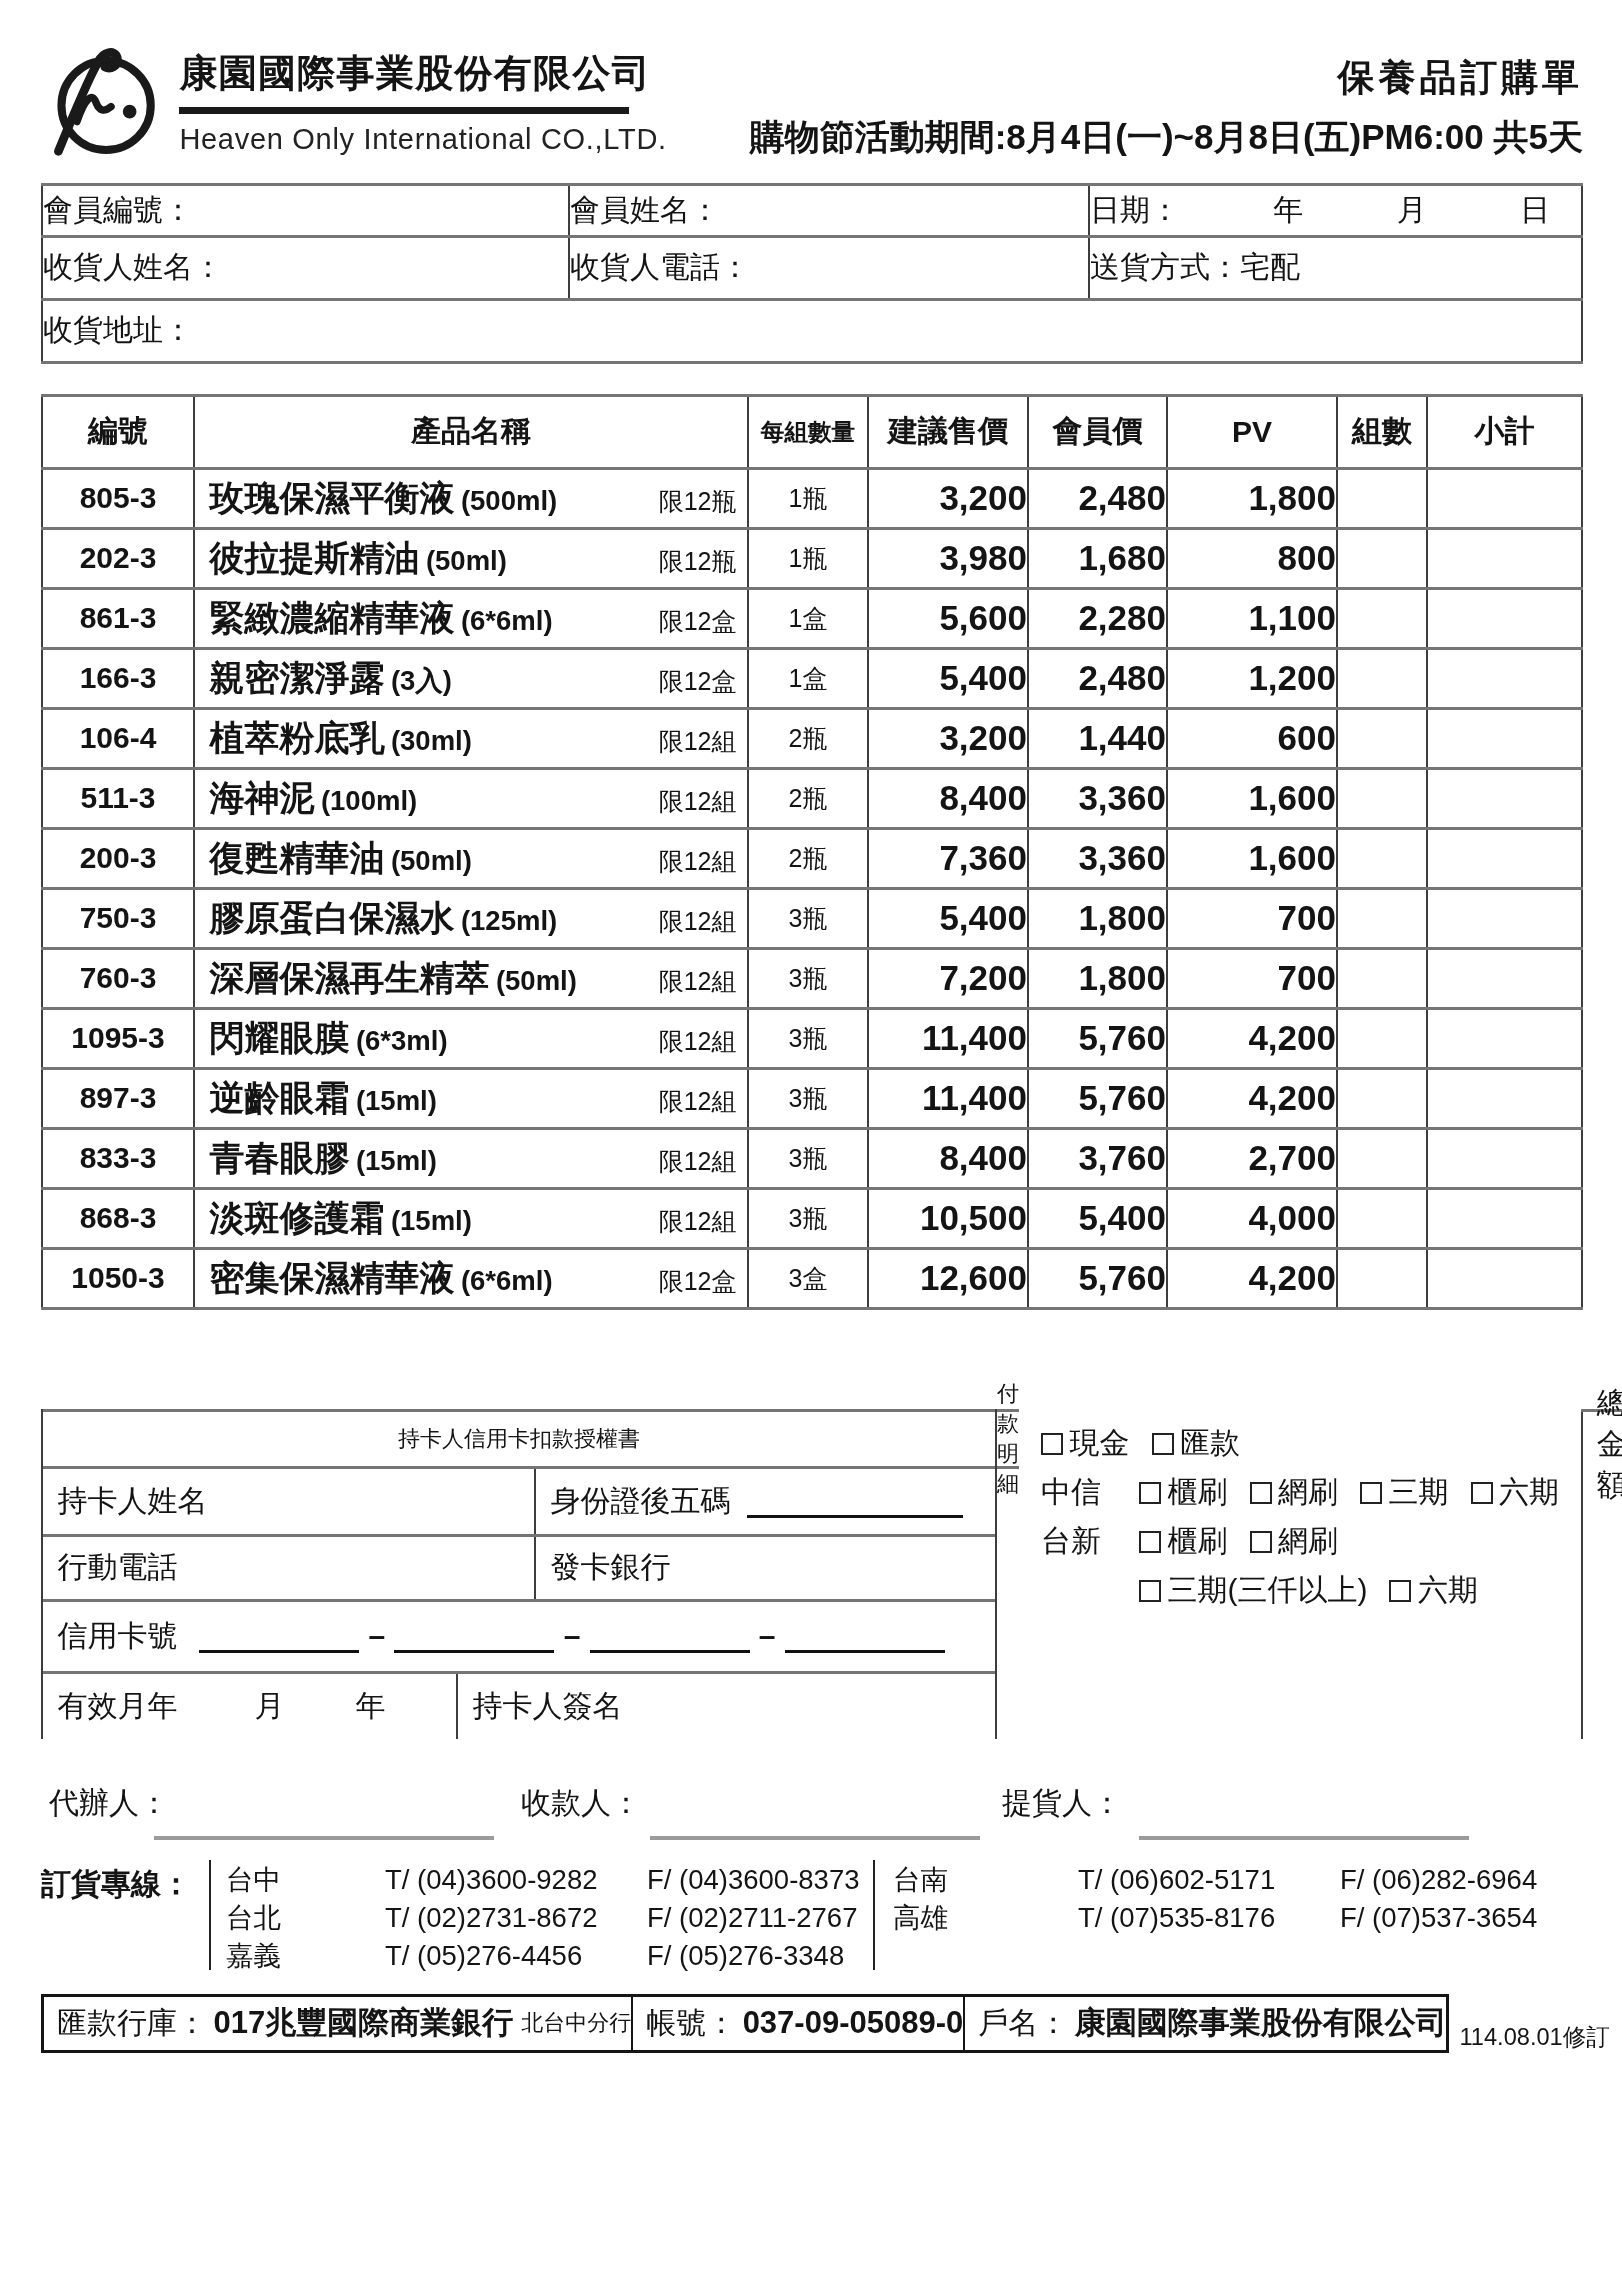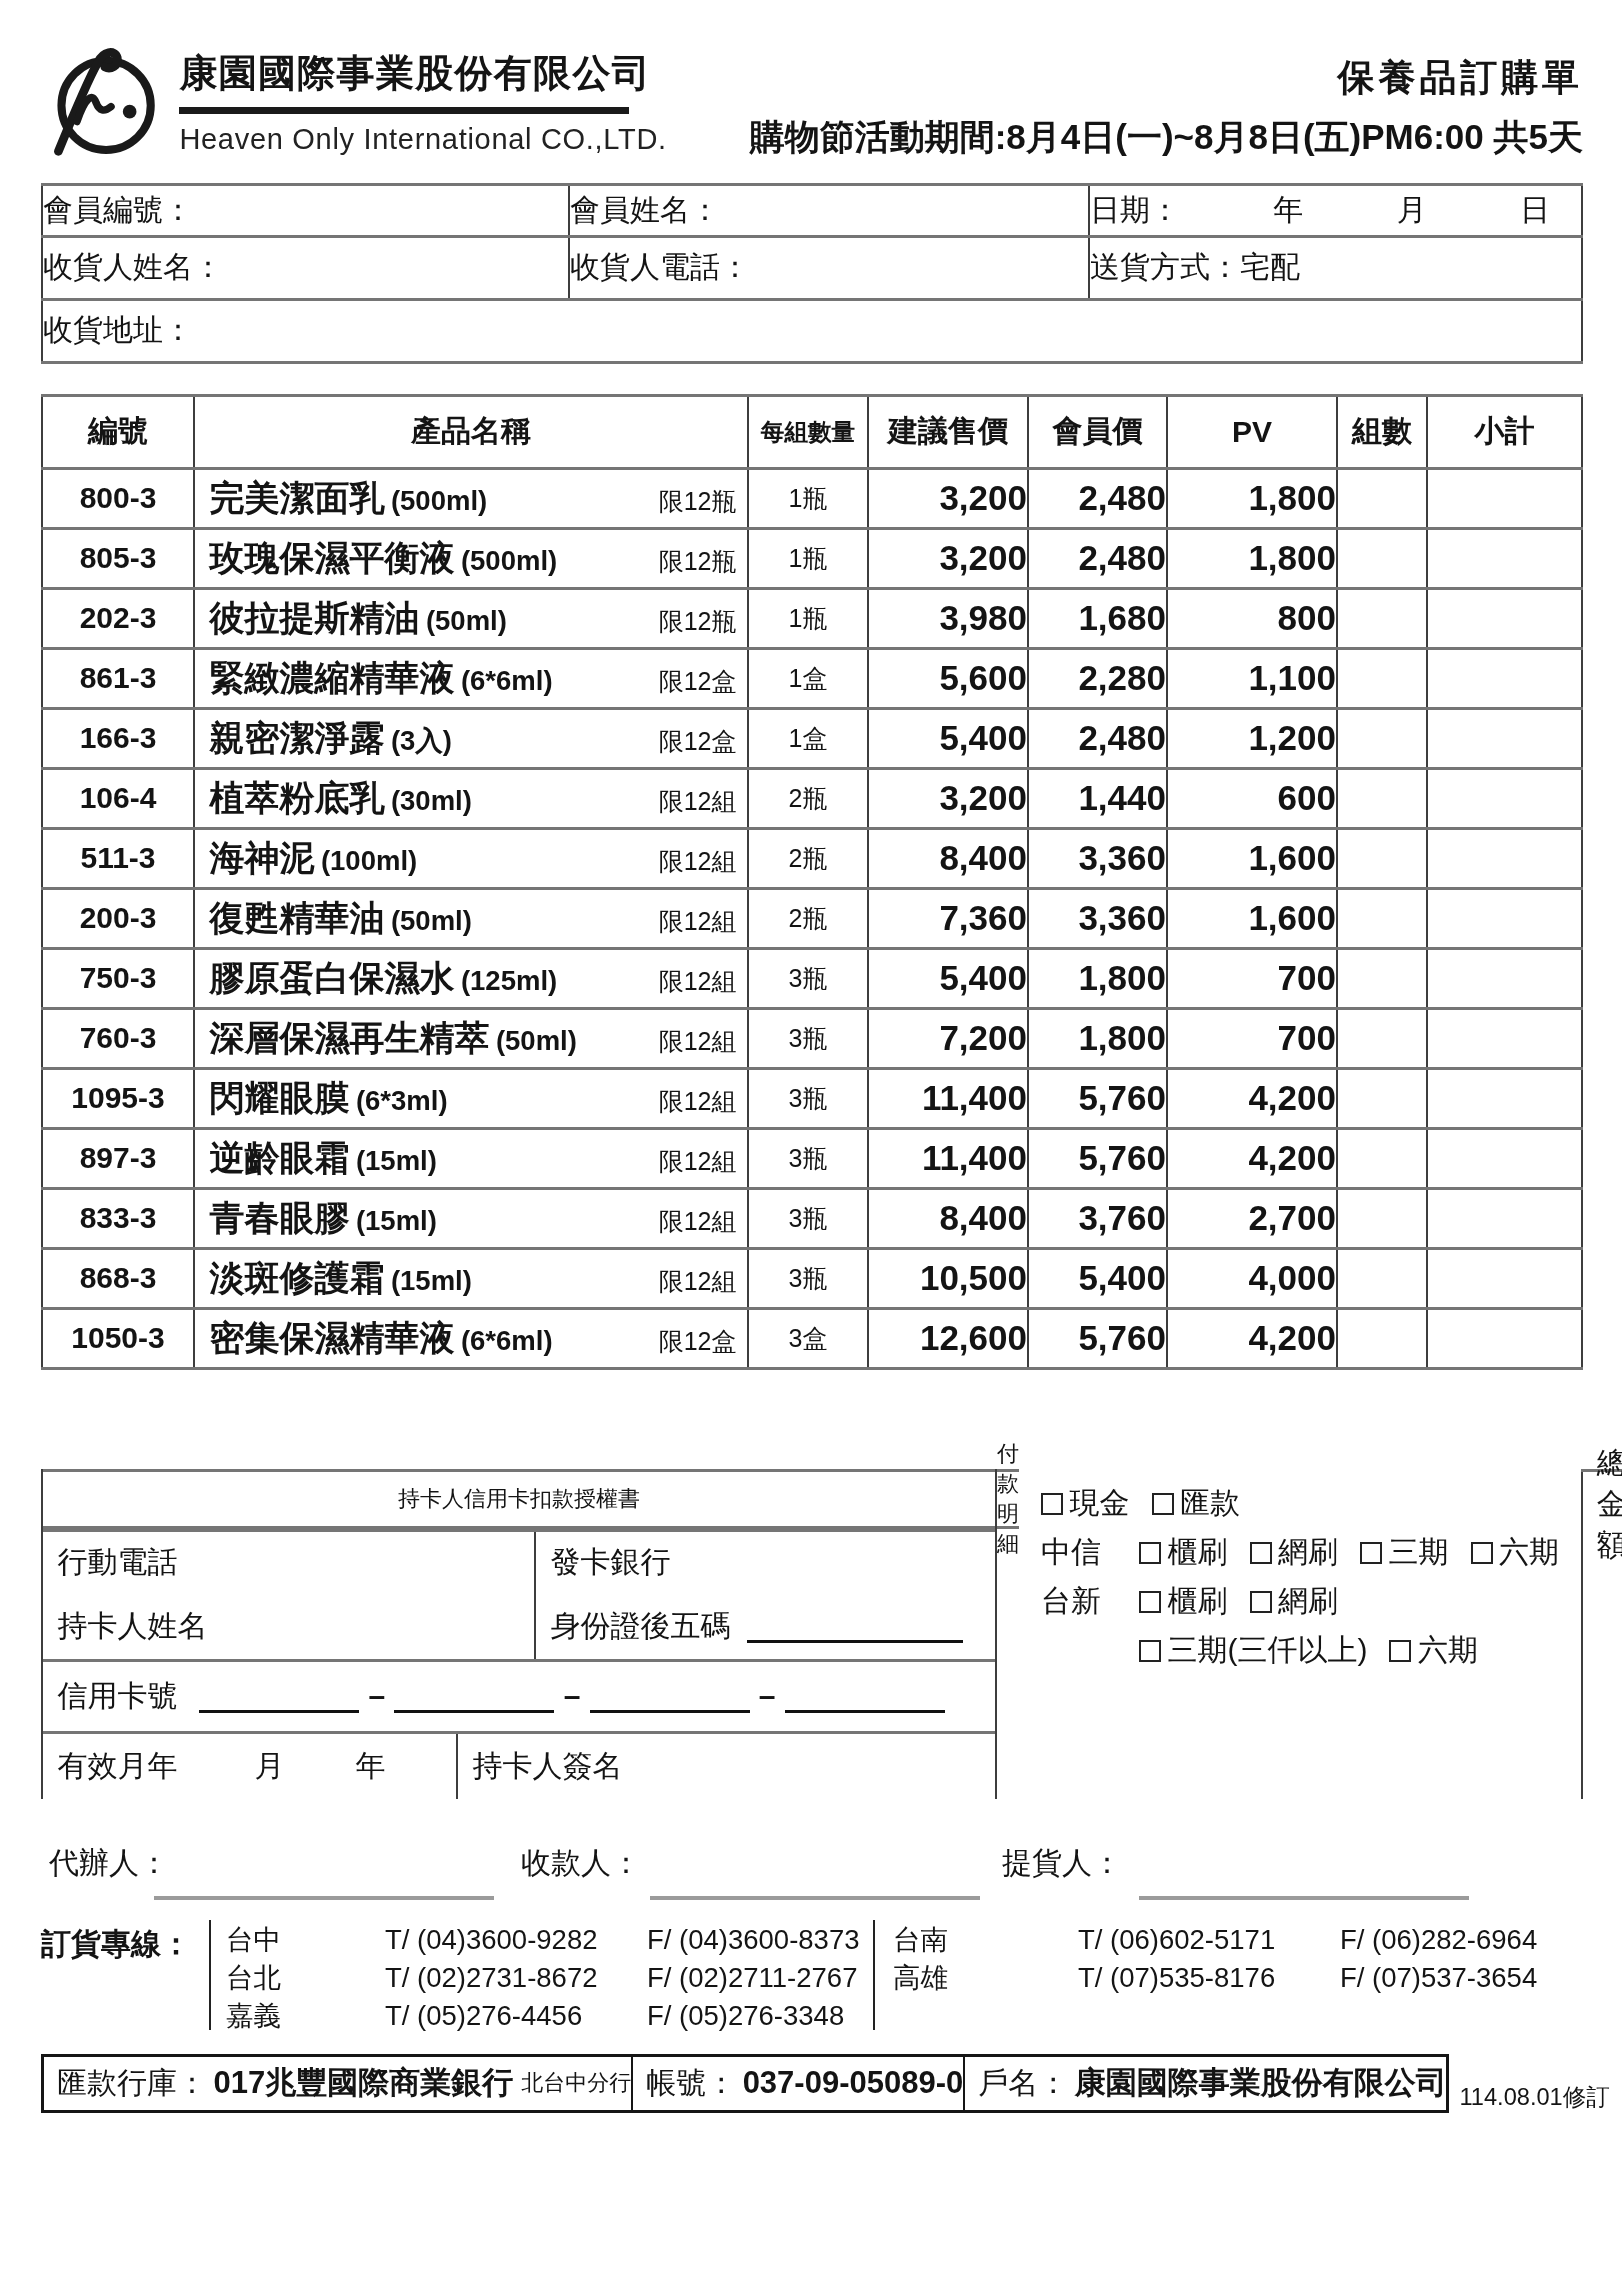--- a/index.html
+++ b/index.html
@@ -193,55 +193,39 @@
         <th>產品名稱</th>
         <th class="small">每組數量</th>
         <th>建議售價</th>
         <th>會員價</th>
         <th>PV</th>
         <th>組數</th>
         <th>小計</th>
       </tr>
     </thead>
     <tbody>
-    <tr>
-      <td class="cell-code">800-3</td>
-      <td>
-        <div class="name-flex">
-          <span class="pname">完美潔面乳</span>
+
+    <tr>
+      <td class="cell-code">805-3</td>
+      <td>
+        <div class="name-flex">
+          <span class="pname">玫瑰保濕平衡液</span>
           <span class="pspec">(500ml)</span>
           <span class="plimit">限12瓶</span>
         </div>
       </td>
       <td class="cell-qty">1瓶</td>
       <td class="num">3,200</td>
       <td class="num">2,480</td>
       <td class="num">1,800</td>
       <td></td>
       <td></td>
     </tr>
 
     <tr>
-      <td class="cell-code">805-3</td>
-      <td>
-        <div class="name-flex">
-          <span class="pname">玫瑰保濕平衡液</span>
-          <span class="pspec">(500ml)</span>
-          <span class="plimit">限12瓶</span>
-        </div>
-      </td>
-      <td class="cell-qty">1瓶</td>
-      <td class="num">3,200</td>
-      <td class="num">2,480</td>
-      <td class="num">1,800</td>
-      <td></td>
-      <td></td>
-    </tr>
-
-    <tr>
       <td class="cell-code">202-3</td>
       <td>
         <div class="name-flex">
           <span class="pname">彼拉提斯精油</span>
           <span class="pspec">(50ml)</span>
           <span class="plimit">限12瓶</span>
         </div>
       </td>
       <td class="cell-qty">1瓶</td>
       <td class="num">3,980</td>
@@ -453,36 +437,36 @@
       <td class="num">4,200</td>
       <td></td>
       <td></td>
     </tr>
   </tbody>
   </table>
 
   <div class="paybox">
     <div class="pay-left">
       <div class="prow ptitle">持卡人信用卡扣款授權書</div>
+      <div class="prow pl-r2">
+        <div class="cellA">
+            <span>持卡人姓名</span>
+          </div>
+        <div class="cellB">
+          <span>身份證後五碼</span>
+          <span class="uline u330"></span>
+        </div>
+      </div>
       <div class="prow pl-r3">
         <div class="cellA">
             <span>行動電話</span>
           </div>
         <div class="cellB">
             <span>發卡銀行</span>
           </div>
-      </div>
-      <div class="prow pl-r2">
-        <div class="cellA">
-            <span>持卡人姓名</span>
-          </div>
-        <div class="cellB">
-          <span>身份證後五碼</span>
-          <span class="uline u330"></span>
-        </div>
       </div>
       <div class="prow pl-r4" style="padding-left:14.4px">
         <span>信用卡號</span>
         <span class="uline u244" style="margin-left:22px"></span>
         <span class="dash">–</span>
         <span class="uline u244"></span>
         <span class="dash">–</span>
         <span class="uline u244"></span>
         <span class="dash">–</span>
         <span class="uline u244"></span>

